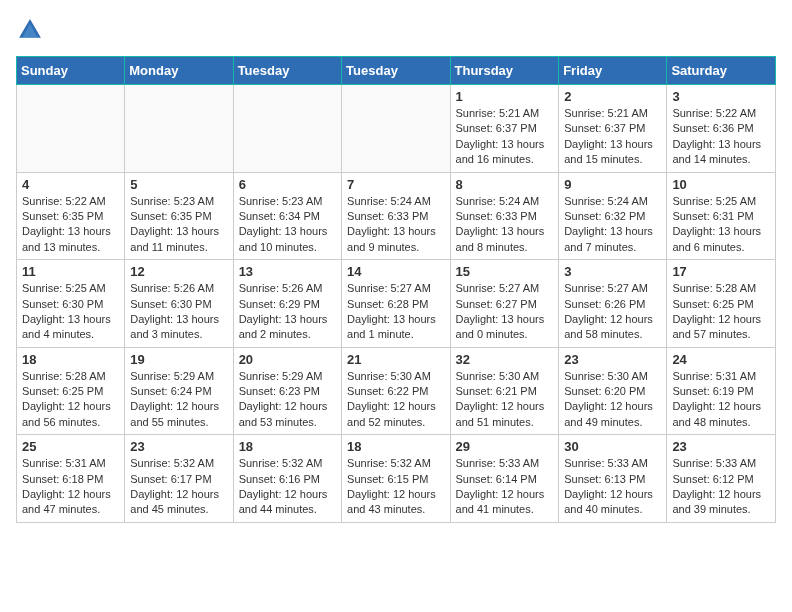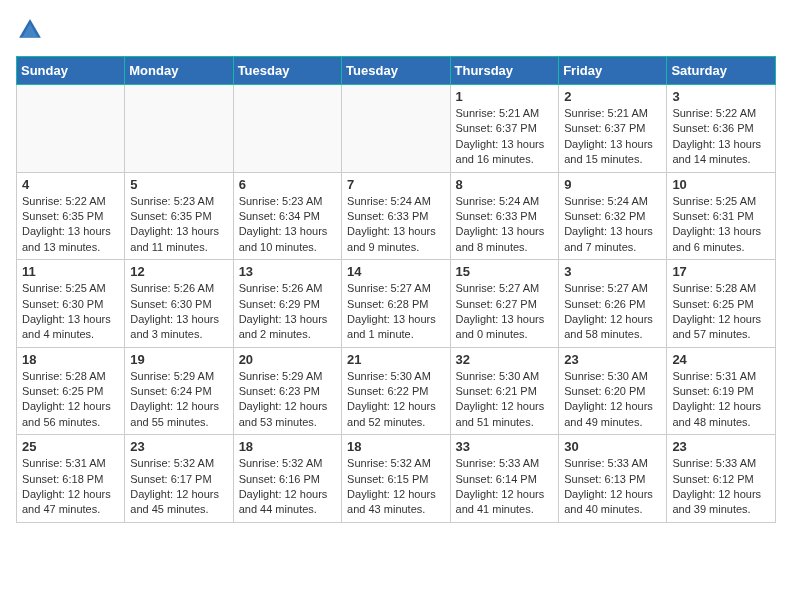--- a/index.html
+++ b/index.html
@@ -316,21 +316,21 @@
 and 44 minutes.</div>
         </td>
         <td>
           <span class="day-num">18</span>
           <div class="day-info" style="white-space: pre-line;">Sunrise: 5:32 AM
 Sunset: 6:15 PM
 Daylight: 12 hours
 and 43 minutes.</div>
         </td>
         <td>
-          <span class="day-num">33</span>
+          <span class="day-num">29</span>
           <div class="day-info" style="white-space: pre-line;">Sunrise: 5:33 AM
 Sunset: 6:14 PM
 Daylight: 12 hours
 and 41 minutes.</div>
         </td>
         <td>
           <span class="day-num">30</span>
           <div class="day-info" style="white-space: pre-line;">Sunrise: 5:33 AM
 Sunset: 6:13 PM
 Daylight: 12 hours

